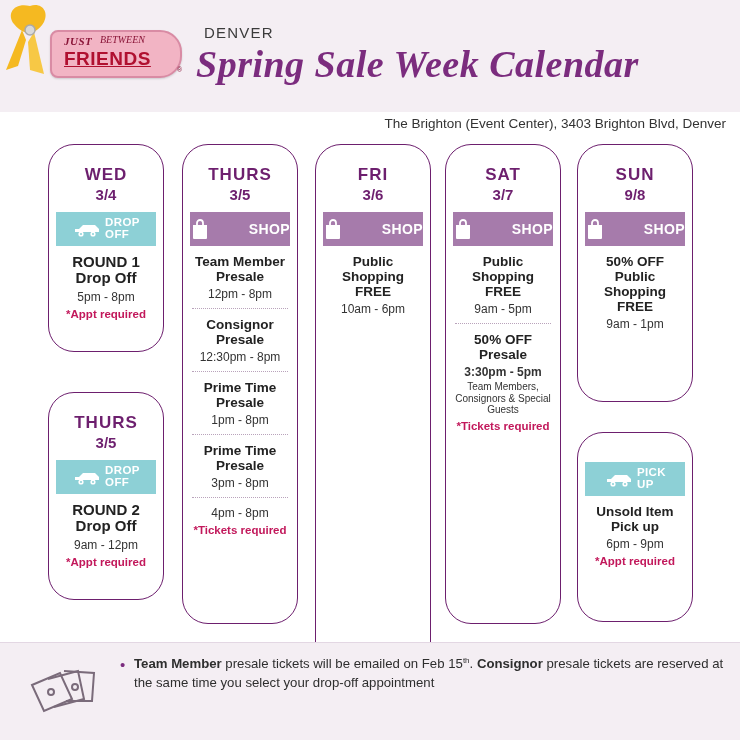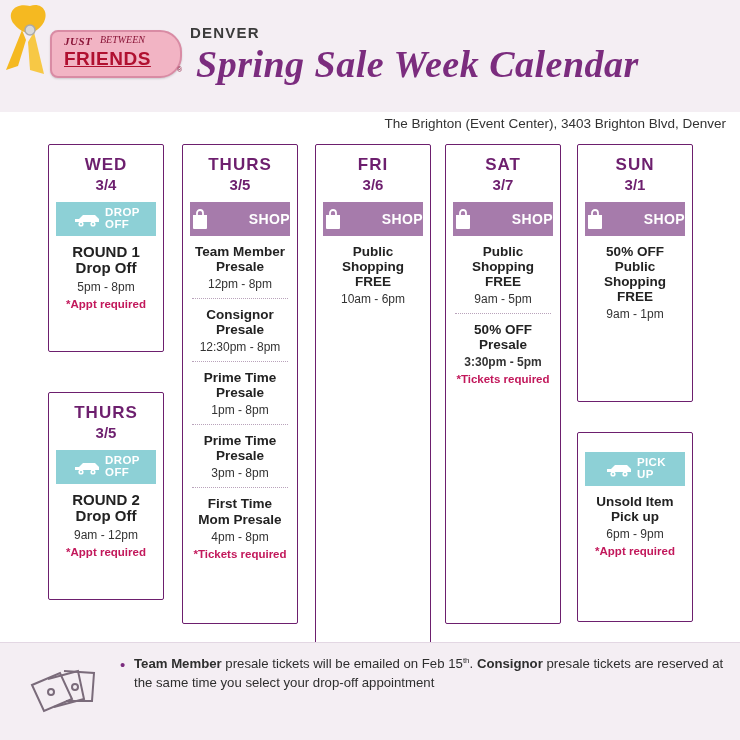--- a/index.html
+++ b/index.html
@@ -72,23 +72,23 @@
     font-size: 7px;
     color: #8a1538;
   }
   .ribbon {
     position: absolute;
     left: 0; top: 0;
     width: 58px; height: 98px;
   }
   .city {
     position: absolute;
-    left: 190px; top: 24px;
+    left: 204px; top: 24px;
     font-size: 15px;
-    font-weight: bold;
+    font-weight: normal;
     color: #3b3b3b;
     letter-spacing: 1.2px;
   }
   .title {
     position: absolute;
     left: 196px; top: 42px;
     font-family: "Liberation Serif", serif;
     font-style: italic;
     font-weight: bold;
     font-size: 38px;
@@ -110,23 +110,23 @@
     left: 0; top: 138px;
     width: 740px; height: 500px;
   }
   .col {
     position: absolute;
     top: 6px;
     width: 116px;
   }
   .card {
     border: 1.5px solid #6d1f6e;
-    border-radius: 2px;
+    border-radius: 26px;
     background: #fff;
-    padding: 10px 7px 10px 7px;
+    padding: 20px 7px 10px 7px;
     text-align: center;
   }
   .daylabel {
     font-size: 17px;
     font-weight: bold;
     color: #6d1f6e;
     letter-spacing: 1px;
     line-height: 1.15;
   }
   .daydate {
@@ -319,21 +319,20 @@
           <div class="ev-title">Prime Time<br>Presale</div>
           <div class="ev-time">1pm - 8pm</div>
         </div>
         <div class="sep"></div>
         <div class="block">
           <div class="ev-title">Prime Time<br>Presale</div>
           <div class="ev-time">3pm - 8pm</div>
         </div>
         <div class="sep"></div>
         <div class="block">
-          <div class="ev-title">First Time<br>Mom Presale</div>
           <div class="ev-time">4pm - 8pm</div>
           <div class="ev-note">*Tickets required</div>
         </div>
       </div>
     </div>
     <div class="col" style="left: 315px;">
       <div class="card" style="height: 620px;">
         <div class="daylabel">FRI</div>
         <div class="daydate">3/6</div>
         <div class="badge shop">
@@ -365,28 +364,29 @@
           <span>SHOP</span>
         </div>
         <div class="block">
           <div class="ev-title">Public Shopping<br>FREE</div>
           <div class="ev-time">9am - 5pm</div>
         </div>
         <div class="sep"></div>
         <div class="block">
           <div class="ev-title">50% OFF<br>Presale</div>
           <div class="ev-time bold">3:30pm - 5pm</div>
+          <div class="ev-sub">Team Members, Consignors &amp; Special Guests</div>
           <div class="ev-note">*Tickets required</div>
         </div>
       </div>
     </div>
     <div class="col" style="left: 577px;">
       <div class="card" style="height: 258px;">
         <div class="daylabel">SUN</div>
-        <div class="daydate">3/1</div>
+        <div class="daydate">9/8</div>
         <div class="badge shop">
           <span class="ico">
             <svg width="20" height="22" viewBox="0 0 20 22">
               <path d="M3 7 h14 v13 a1 1 0 0 1 -1 1 H4 a1 1 0 0 1 -1 -1 Z" fill="#fff"></path>
               <path d="M7 7 V5 a3 3 0 0 1 6 0 V7" fill="none" stroke="#fff" stroke-width="1.8"></path>
             </svg>
           </span>
           <span>SHOP</span>
         </div>
         <div class="block">

